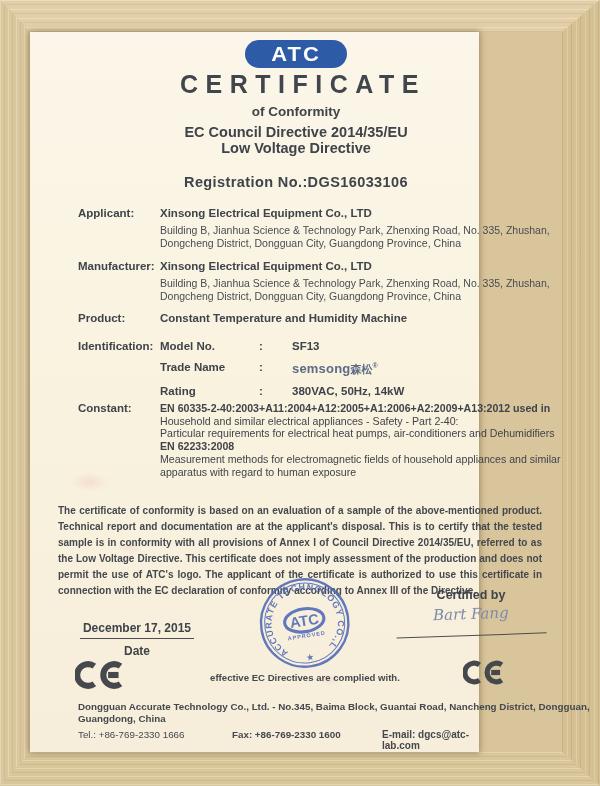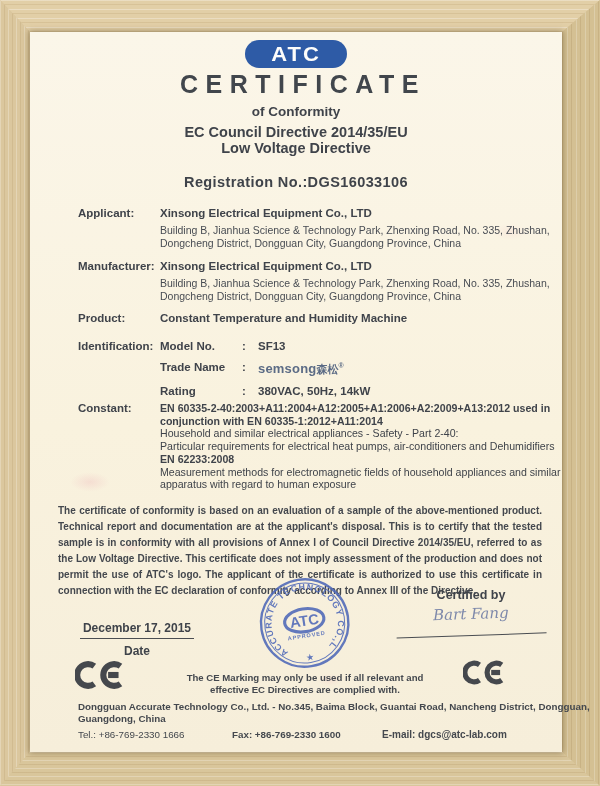--- a/index.html
+++ b/index.html
@@ -32,21 +32,21 @@
   }
   .frame-bottom{
     background-color:#d9c69b;
     background-image:repeating-linear-gradient(to bottom,
       rgba(255,255,255,.25) 0 1px, rgba(0,0,0,0) 1px 4px,
       rgba(145,110,58,.15) 4px 5px, rgba(0,0,0,0) 5px 8px);
     clip-path:polygon(0 786px,30px 752px,562px 752px,600px 786px);
   }
   
   .paper{
-    position:absolute;left:30px;top:32px;width:532px;height:720px;
+    position:absolute;left:30px;top:32px;width:449px;height:720px;
     background-color:#f9f3e2;
     background-image:
       radial-gradient(28px 14px at 60px 450px, rgba(225,120,150,.16), transparent 70%),
       radial-gradient(20px 10px at 100px 515px, rgba(225,120,150,.13), transparent 70%),
       radial-gradient(24px 12px at 480px 200px, rgba(230,140,160,.10), transparent 70%),
       radial-gradient(18px 9px at 300px 648px, rgba(230,120,150,.10), transparent 70%),
       linear-gradient(180deg,#fbf6e9 0%,#f9f2de 55%,#f6eeda 100%);
     box-shadow:0 0 6px 1px rgba(105,85,50,.55);
   }
   .abs{position:absolute;}
@@ -63,21 +63,21 @@
   .cert-title{top:38px;font-size:25px;font-weight:bold;letter-spacing:7.5px;padding-left:7px;color:#41464c;}
   .cert-sub{top:72px;font-size:13.5px;font-weight:bold;}
   .dir1{top:92px;font-size:14.5px;font-weight:bold;}
   .dir2{top:108px;font-size:14.5px;font-weight:bold;}
   .regno{top:142px;font-size:14.5px;font-weight:bold;letter-spacing:.4px;}
   
   .flabel{left:48px;font-size:11.5px;font-weight:bold;}
   .fval{left:130px;width:400px;font-size:11.5px;}
   .bold{font-weight:bold;}
   .addr{font-size:10.5px;line-height:13px;color:#484c53;white-space:nowrap;}
-  .id-row{display:flex;font-size:11.5px;font-weight:bold;}
+  .id-row{display:flex;font-size:11.5px;font-weight:bold;gap:17px;}
   .id-name{width:82px;}
   .id-sep{width:16px;}
   .brand-latin{font-size:13px;font-weight:bold;color:#5b6b85;letter-spacing:.2px;}
   .brand-cjk{font-size:11px;font-weight:bold;color:#5b6b85;}
   .brand-reg{font-size:7px;color:#5b6b85;vertical-align:super;}
   .std-line{font-size:10.6px;line-height:12.7px;white-space:nowrap;}
   
   .statement{
     left:28px;top:471px;width:484px;font-size:10px;font-weight:bold;
     line-height:16px;text-align:justify;color:#44484e;
@@ -154,21 +154,20 @@
       <div class="id-row" style="margin-top:8px">
         <span class="id-name">Rating</span>
         <span class="id-sep">:</span>
         <span>380VAC, 50Hz, 14kW</span>
       </div>
     </div>
 
     <div class="abs flabel" style="top:370px">Constant:</div>
     <div class="abs fval" style="top:370px">
       <div class="std-line bold">EN 60335-2-40:2003+A11:2004+A12:2005+A1:2006+A2:2009+A13:2012 used in</div>
-      <div class="std-line bold">conjunction with EN 60335-1:2012+A11:2014</div>
       <div class="std-line">Household and similar electrical appliances - Safety - Part 2-40:</div>
       <div class="std-line">Particular requirements for electrical heat pumps, air-conditioners and Dehumidifiers</div>
       <div class="std-line bold">EN 62233:2008</div>
       <div class="std-line">Measurement methods for electromagnetic fields of household appliances and similar</div>
       <div class="std-line">apparatus with regard to human exposure</div>
     </div>
 
     <div class="abs statement">The certificate of conformity is based on an evaluation of a sample of the above-mentioned product. Technical report and documentation are at the applicant's disposal. This is to certify that the tested sample is in conformity with all provisions of Annex I of Council Directive 2014/35/EU, referred to as the Low Voltage Directive. This certificate does not imply assessment of the production and does not permit the use of ATC's logo. The applicant of the certificate is authorized to use this certificate in connection with the EC declaration of conformity according to Annex III of the Directive.</div>
 
     <div class="abs stamp">
@@ -207,21 +206,20 @@
     </div>
     <div class="abs ce-right">
       <svg width="46" height="27" viewBox="0 0 62 34">
         <path d="M22.2 6.8 A12.5 12.5 0 1 0 22.2 27.2" fill="none" stroke="#45484d" stroke-width="7"></path>
         <path d="M52.2 6.8 A12.5 12.5 0 1 0 52.2 27.2" fill="none" stroke="#45484d" stroke-width="7"></path>
         <path d="M38 17 H50" fill="none" stroke="#45484d" stroke-width="7"></path>
       </svg>
     </div>
 
     <div class="abs ce-note">
-      <div>The CE Marking may only be used if all relevant and</div>
       <div>effective EC Directives are complied with.</div>
     </div>
 
     <div class="abs foot-addr">
       <div>Dongguan Accurate Technology Co., Ltd. - No.345, Baima Block, Guantai Road, Nancheng District, Dongguan,</div>
       <div>Guangdong, China</div>
     </div>
     <div class="abs foot-tel">Tel.: +86-769-2330 1666</div>
     <div class="abs foot-fax">Fax: +86-769-2330 1600</div>
     <div class="abs foot-mail">E-mail: dgcs@atc-lab.com</div>

